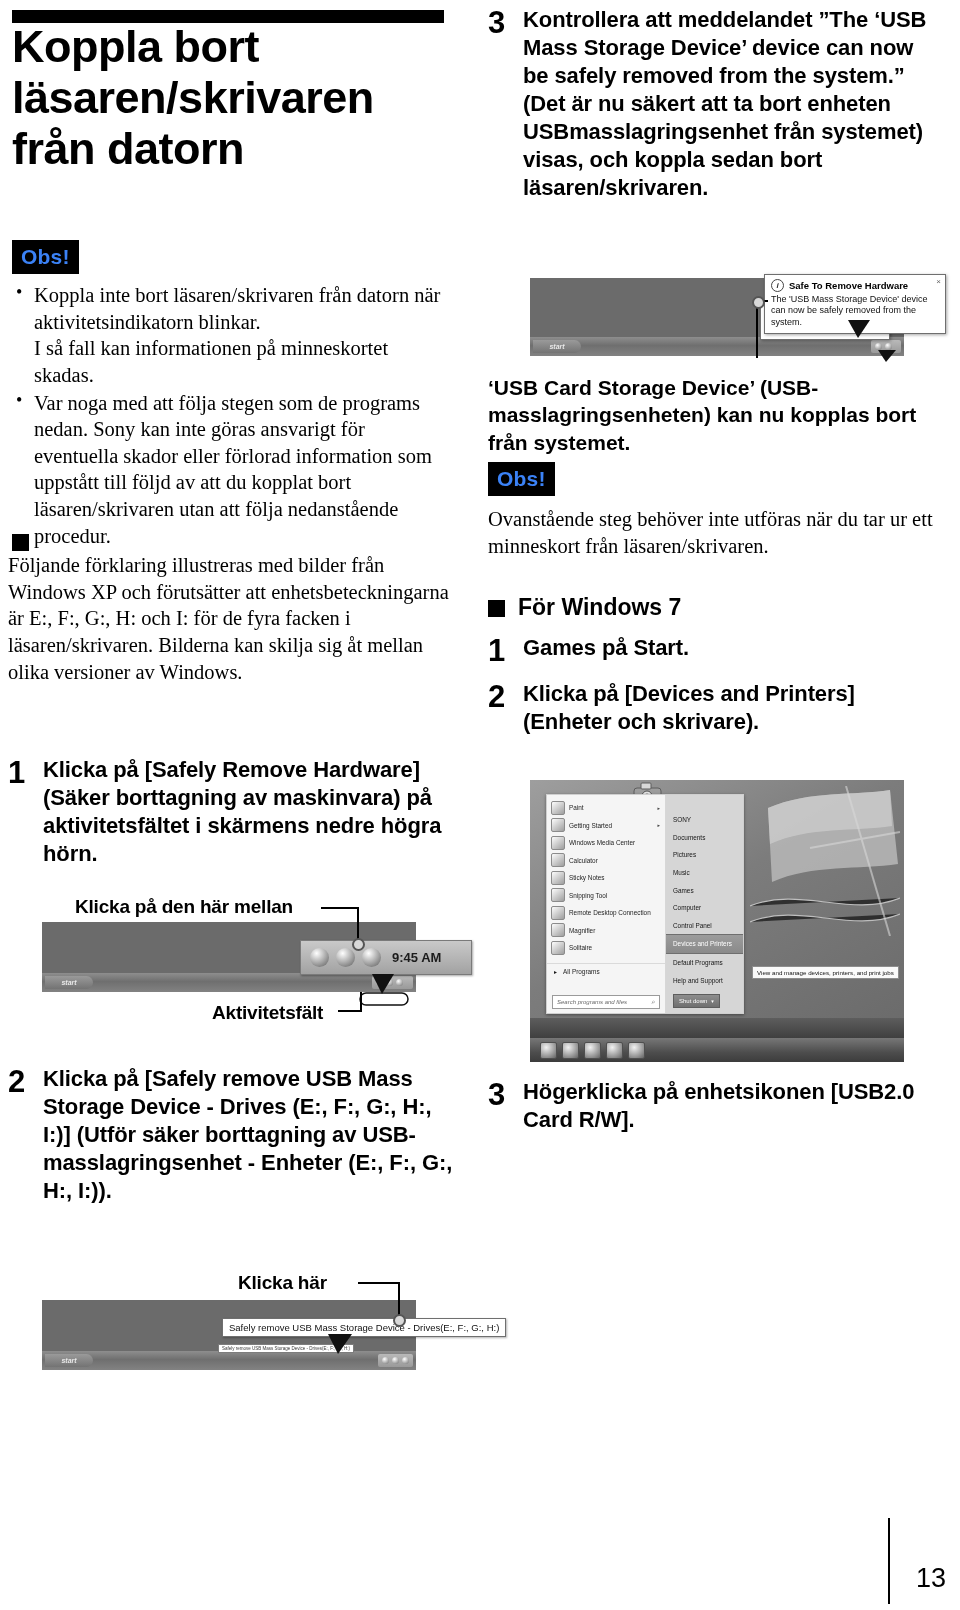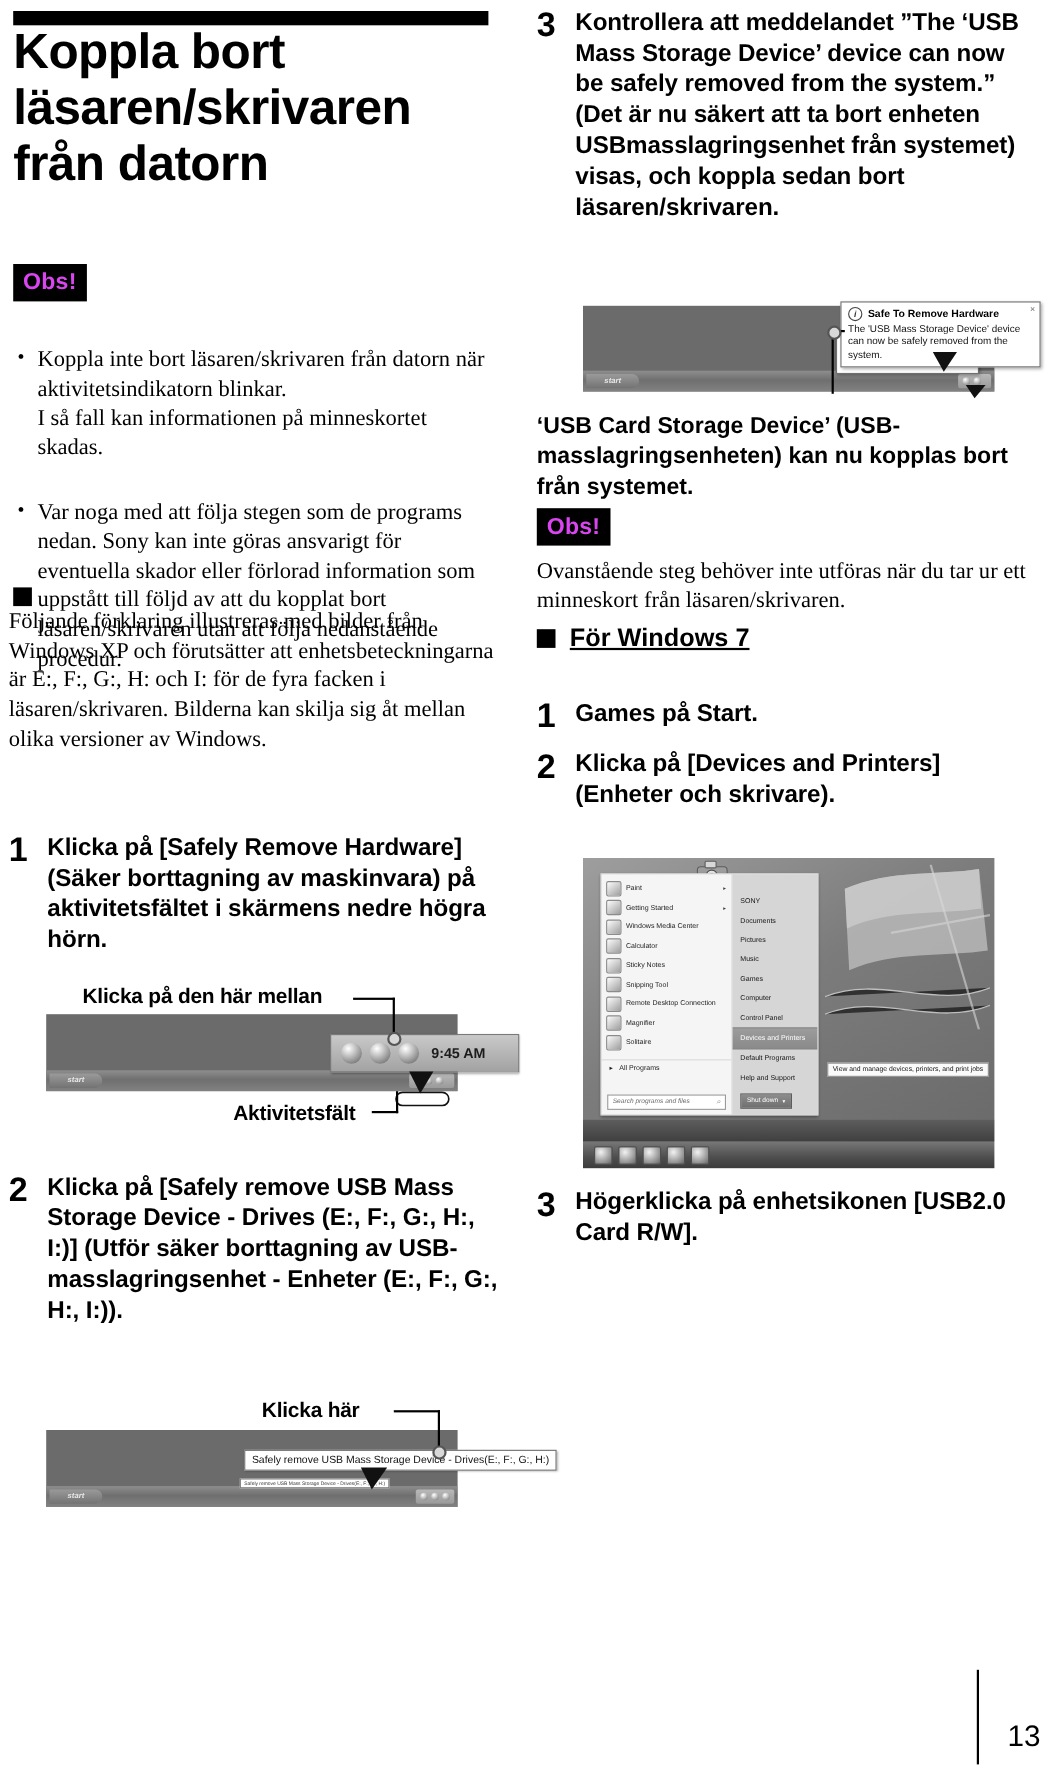--- a/index.html
+++ b/index.html
@@ -12,27 +12,27 @@
   .colR{left:488px;width:456px;}
 
   
   .toprule{position:absolute;left:12px;top:10px;width:432px;height:13px;background:#000;}
 
   
   .chapter-title{position:absolute;left:12px;top:22px;width:440px;
       font-size:45px;font-weight:bold;line-height:1.13;letter-spacing:-0.5px;}
 
   
-  .obs{display:inline-block;background:#000;color:#d946ef;font-weight:bold;
+  .obs{display:inline-block;background:#000;color:#3b82f6;font-weight:bold;
        font-size:21px;line-height:1;padding:6px 9px 7px 9px;letter-spacing:0.2px;}
 
   
   .serif{font-family:"Liberation Serif", serif;font-size:20.5px;line-height:1.30;}
   .note-list{list-style:none;margin:0;padding:0;}
-  .note-list li{position:relative;padding-left:22px;margin-bottom:1px;margin-top:32px;}
+  .note-list li{position:relative;padding-left:22px;margin-bottom:1px;}
   .note-list li:before{content:"\2022";position:absolute;left:4px;top:-1px;font-size:18px;}
 
   
   .sect{font-size:23px;font-weight:bold;display:flex;align-items:flex-start;gap:13px;}
   .sect .sq{display:inline-block;width:17px;height:17px;background:#000;
             flex:0 0 auto;margin-top:6px;}
 
   
   .step{display:flex;gap:0;align-items:flex-start;}
   .step .num{font-size:31px;font-weight:bold;line-height:1;width:35px;
@@ -283,21 +283,21 @@
     </div>
 
     <div style="position:absolute;left:0;top:374px;width:444px;
                 font-size:21px;font-weight:bold;line-height:1.3;">‘USB Card Storage Device’ (USB-masslagringsenheten) kan nu kopplas bort från systemet.</div>
 
     <div style="position:absolute;left:0;top:462px;">
       <span class="obs">Obs!</span>
     </div>
     <div class="serif" style="position:absolute;left:0;top:506px;width:452px;">Ovanstående steg behöver inte utföras när du tar ur ett minneskort från läsaren/skrivaren.</div>
 
-    <div class="sect" style="position:absolute;left:0;top:566px;width:440px;text-decoration:underline;">
+    <div class="sect" style="position:absolute;left:0;top:594px;width:440px;">
       <span class="sq"></span>
       <span>För Windows 7</span>
     </div>
 
     <div class="step" style="position:absolute;left:0;top:634px;width:450px;">
       <span class="num">1</span>
       <span class="body">Games på Start.</span>
     </div>
 
     <div class="step" style="position:absolute;left:0;top:680px;width:450px;">

